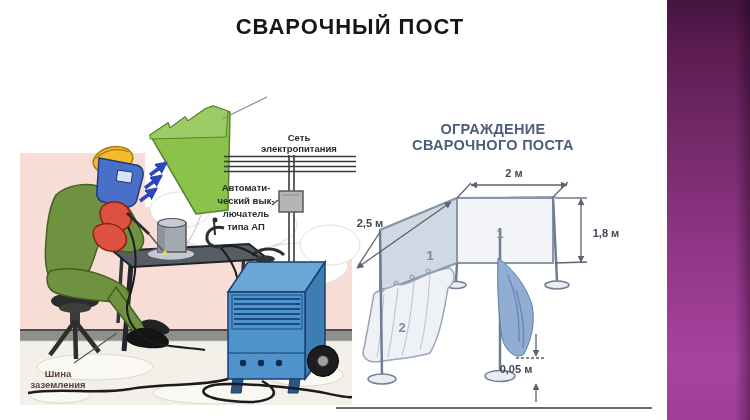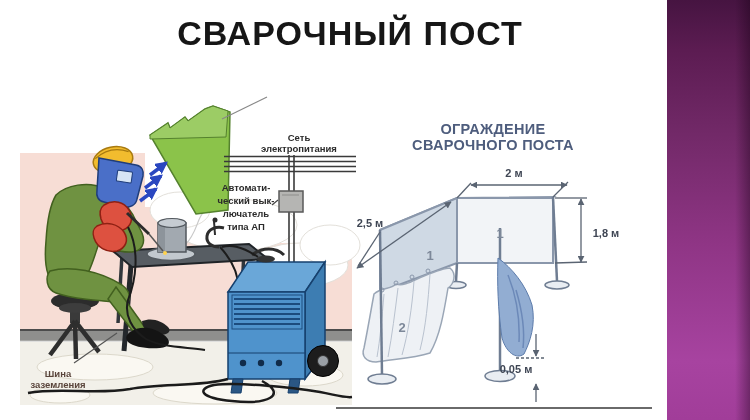--- a/index.html
+++ b/index.html
@@ -1,20 +1,20 @@
 <!DOCTYPE html>
 <html><head>
 <meta charset="utf-8">
 <style>
   html,body{margin:0;padding:0;}
   body{width:750px;height:420px;position:relative;background:#ffffff;overflow:hidden;
        font-family:"Liberation Sans",sans-serif;}
   .stage{position:absolute;inset:0;width:750px;height:420px;}
   .slide-title{position:absolute;left:30px;top:14px;width:640px;text-align:center;
-    font-size:34px;font-weight:bold;letter-spacing:1px;color:#161616;}
+    font-size:22px;font-weight:bold;letter-spacing:1px;color:#161616;}
   .accent-stripe{position:absolute;left:667px;top:0;width:83px;height:420px;
     background:
       linear-gradient(90deg, rgba(0,0,0,0) 82%, rgba(20,0,18,.38) 100%),
       linear-gradient(180deg,#461441 0%,#5c1c52 12%,#722968 32%,#8f3585 58%,#a743a0 86%,#a13d99 100%);}
   svg{position:absolute;}
   svg text{font-family:"Liberation Sans",sans-serif;}
   .lbl{font-size:9.5px;font-weight:bold;fill:#2b2b2b;}
   .lbl-ground{fill:#5a453c;}
   .dim{font-size:11px;font-weight:bold;fill:#3f4654;}
   .callout{font-size:13px;font-weight:bold;fill:#7d8899;}

